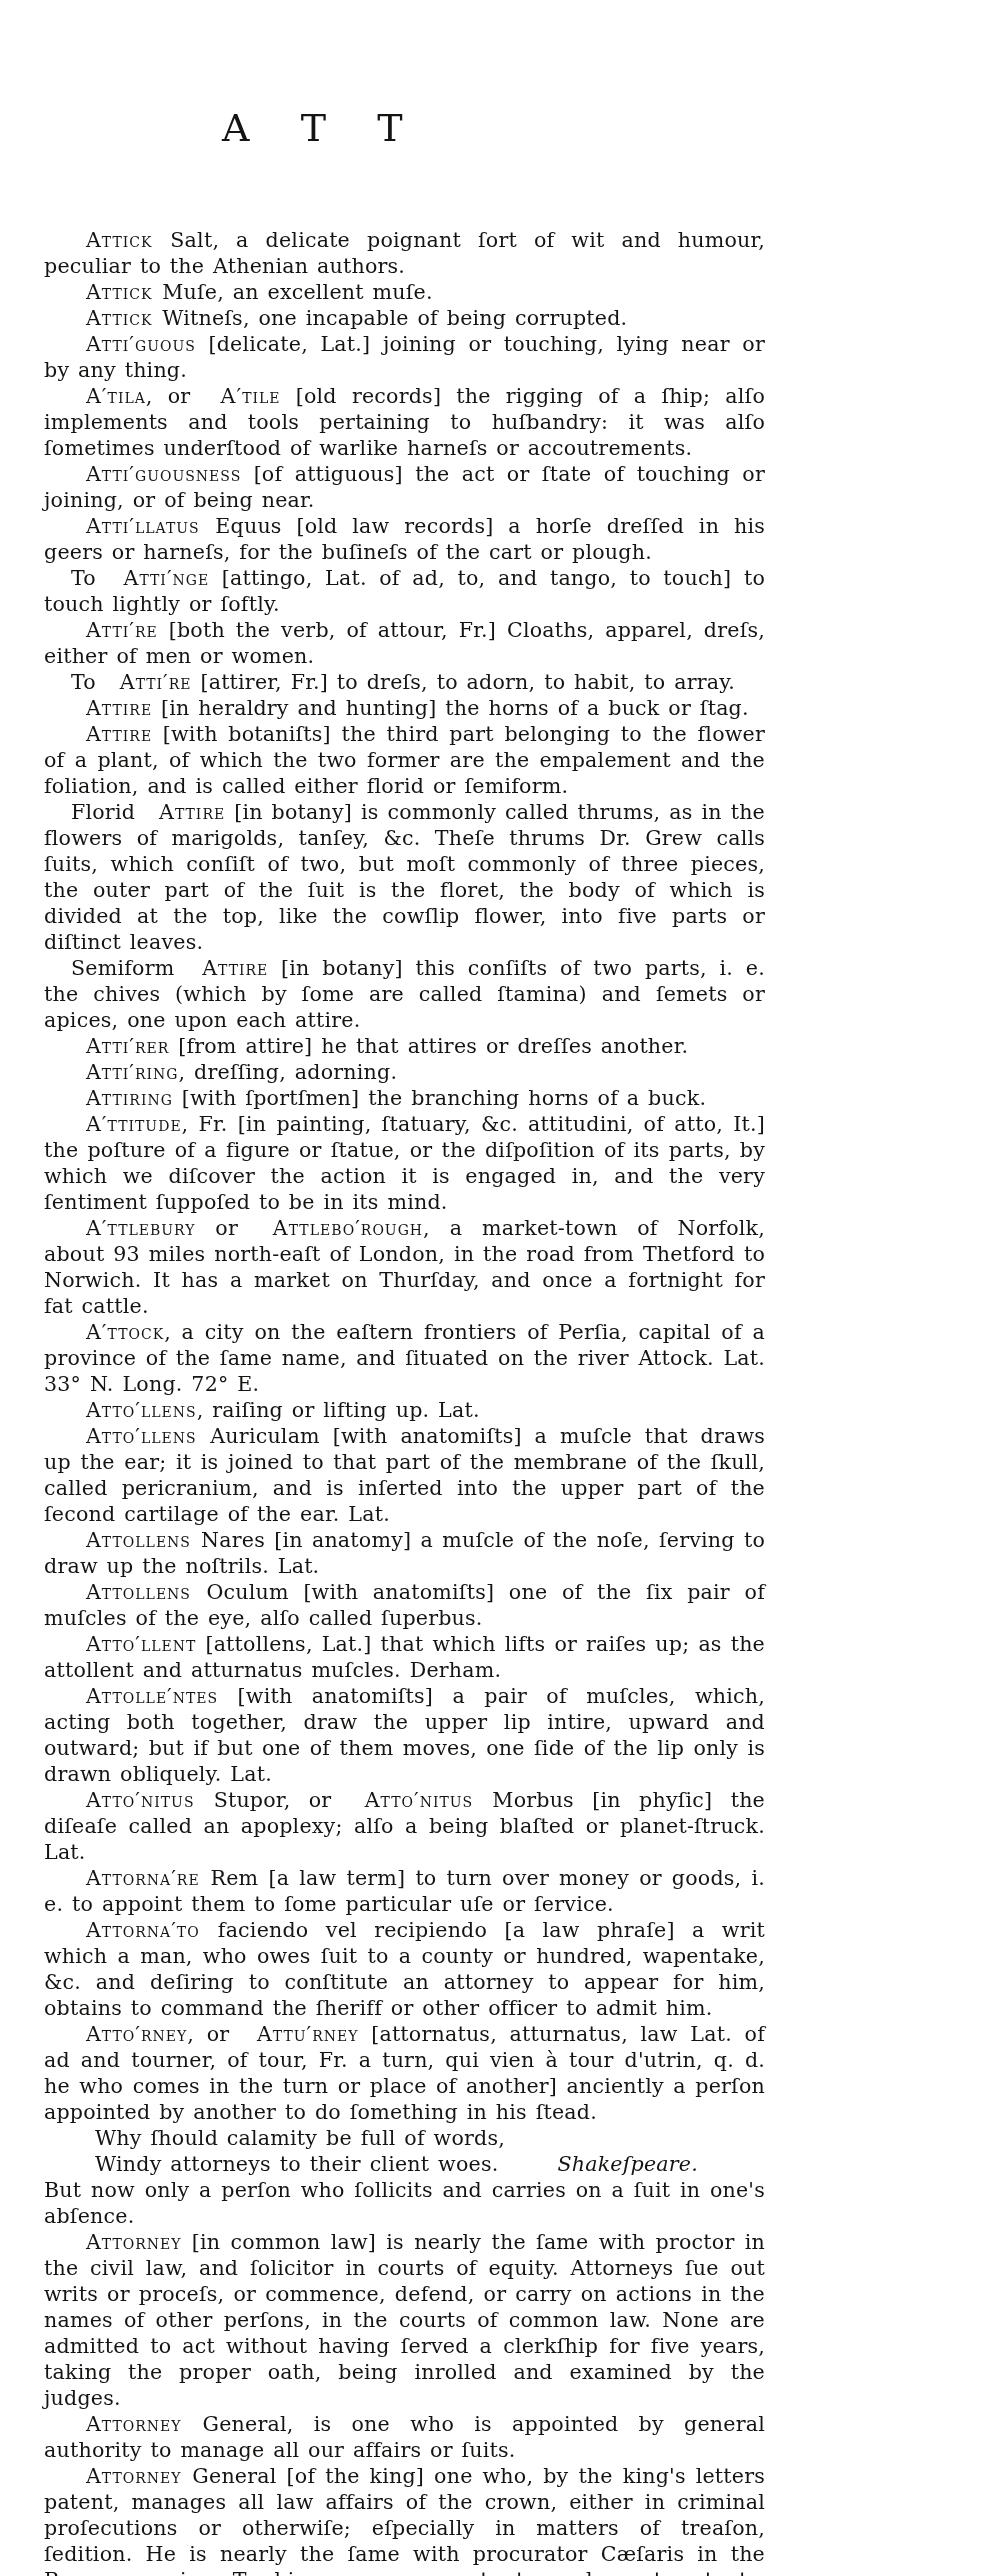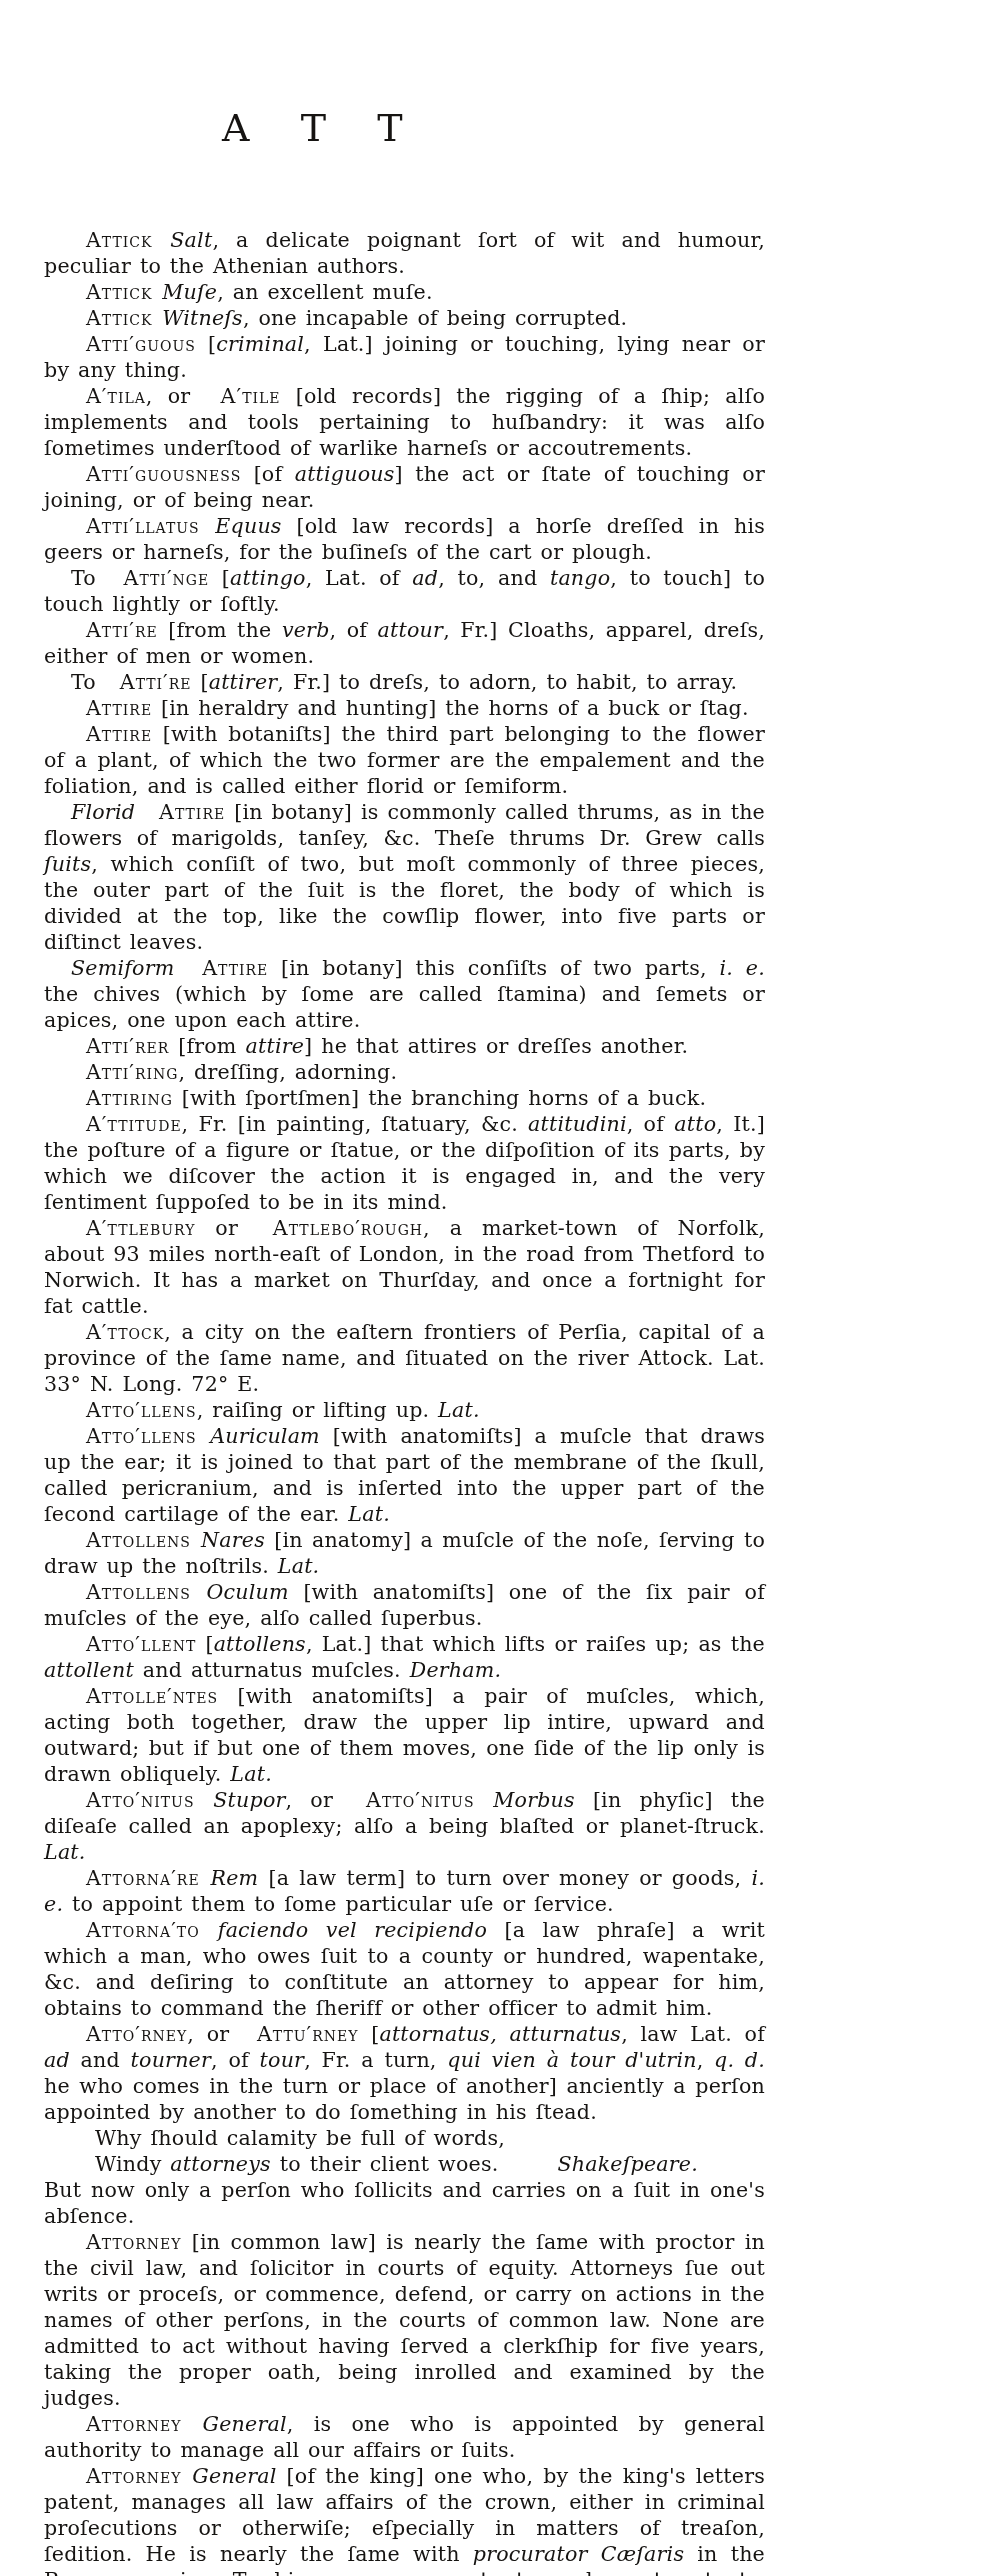--- a/index.html
+++ b/index.html
@@ -29,39 +29,39 @@
   }
   .para{margin:0;padding:0;}
   .para.entry{text-indent:27px;}
   .para.flush{text-indent:0;}
   .para.verse{
     text-indent:0;
     margin-left:51px;
     text-align:left;
   }
   .seg-r{font-style:normal;}
-  .seg-i{font-style:italic;}
+  .seg-i{}
   .seg-sc{font-variant:small-caps;letter-spacing:1px;margin-left:15px;}
   .seg-a{font-style:italic;margin-left:59px;}
 </style>
 </head>
 <body>
 
 <div class="page">
   <div class="header">A T T</div>
   <div class="content">
       <p class="para entry"><span class="seg-sc">Attick </span><span class="seg-i">Salt</span><span class="seg-r">, a delicate poignant ſort of wit and humour, peculiar to the Athenian authors.</span></p>
       <p class="para entry"><span class="seg-sc">Attick </span><span class="seg-i">Muſe</span><span class="seg-r">, an excellent muſe.</span></p>
       <p class="para entry"><span class="seg-sc">Attick </span><span class="seg-i">Witneſs</span><span class="seg-r">, one incapable of being corrupted.</span></p>
-      <p class="para entry"><span class="seg-sc">Atti′guous</span><span class="seg-r"> [</span><span class="seg-i">criminal</span><span class="seg-r">, Lat.] joining or touching, lying near or by any thing.</span></p>
+      <p class="para entry"><span class="seg-sc">Atti′guous</span><span class="seg-r"> [</span><span class="seg-i">delicate</span><span class="seg-r">, Lat.] joining or touching, lying near or by any thing.</span></p>
       <p class="para entry"><span class="seg-sc">A′tila</span><span class="seg-r">, or </span><span class="seg-sc">A′tile</span><span class="seg-r"> [old records] the rigging of a ſhip; alſo implements and tools pertaining to huſbandry: it was alſo ſometimes underſtood of warlike harneſs or accoutrements.</span></p>
       <p class="para entry"><span class="seg-sc">Atti′guousness</span><span class="seg-r"> [of </span><span class="seg-i">attiguous</span><span class="seg-r">] the act or ſtate of touching or joining, or of being near.</span></p>
       <p class="para entry"><span class="seg-sc">Atti′llatus </span><span class="seg-i">Equus</span><span class="seg-r"> [old law records] a horſe dreſſed in his geers or harneſs, for the buſineſs of the cart or plough.</span></p>
       <p class="para entry"><span class="seg-r">To </span><span class="seg-sc">Atti′nge</span><span class="seg-r"> [</span><span class="seg-i">attingo</span><span class="seg-r">, Lat. of </span><span class="seg-i">ad</span><span class="seg-r">, to, and </span><span class="seg-i">tango</span><span class="seg-r">, to touch] to touch lightly or ſoftly.</span></p>
-      <p class="para entry"><span class="seg-sc">Atti′re</span><span class="seg-r"> [from the </span><span class="seg-i">verb</span><span class="seg-r">, of </span><span class="seg-i">attour</span><span class="seg-r">, Fr.] Cloaths, apparel, dreſs, either of men or women.</span></p>
+      <p class="para entry"><span class="seg-sc">Atti′re</span><span class="seg-r"> [both the </span><span class="seg-i">verb</span><span class="seg-r">, of </span><span class="seg-i">attour</span><span class="seg-r">, Fr.] Cloaths, apparel, dreſs, either of men or women.</span></p>
       <p class="para entry"><span class="seg-r">To </span><span class="seg-sc">Atti′re</span><span class="seg-r"> [</span><span class="seg-i">attirer</span><span class="seg-r">, Fr.] to dreſs, to adorn, to habit, to array.</span></p>
       <p class="para entry"><span class="seg-sc">Attire</span><span class="seg-r"> [in heraldry and hunting] the horns of a buck or ſtag.</span></p>
       <p class="para entry"><span class="seg-sc">Attire</span><span class="seg-r"> [with botaniſts] the third part belonging to the flower of a plant, of which the two former are the empalement and the foliation, and is called either florid or ſemiform.</span></p>
       <p class="para entry"><span class="seg-i">Florid </span><span class="seg-sc">Attire</span><span class="seg-r"> [in botany] is commonly called thrums, as in the flowers of marigolds, tanſey, &amp;c. Theſe thrums Dr. Grew calls </span><span class="seg-i">ſuits</span><span class="seg-r">, which conſiſt of two, but moſt commonly of three pieces, the outer part of the ſuit is the floret, the body of which is divided at the top, like the cowſlip flower, into five parts or diſtinct leaves.</span></p>
       <p class="para entry"><span class="seg-i">Semiform </span><span class="seg-sc">Attire</span><span class="seg-r"> [in botany] this conſiſts of two parts, </span><span class="seg-i">i. e.</span><span class="seg-r"> the chives (which by ſome are called ſtamina) and ſemets or apices, one upon each attire.</span></p>
       <p class="para entry"><span class="seg-sc">Atti′rer</span><span class="seg-r"> [from </span><span class="seg-i">attire</span><span class="seg-r">] he that attires or dreſſes another.</span></p>
       <p class="para entry"><span class="seg-sc">Atti′ring</span><span class="seg-r">, dreſſing, adorning.</span></p>
       <p class="para entry"><span class="seg-sc">Attiring</span><span class="seg-r"> [with ſportſmen] the branching horns of a buck.</span></p>
       <p class="para entry"><span class="seg-sc">A′ttitude</span><span class="seg-r">, Fr. [in painting, ſtatuary, &amp;c. </span><span class="seg-i">attitudini</span><span class="seg-r">, of </span><span class="seg-i">atto</span><span class="seg-r">, It.] the poſture of a figure or ſtatue, or the diſpoſition of its parts, by which we diſcover the action it is engaged in, and the very ſentiment ſuppoſed to be in its mind.</span></p>
       <p class="para entry"><span class="seg-sc">A′ttlebury</span><span class="seg-r"> or </span><span class="seg-sc">Attlebo′rough</span><span class="seg-r">, a market-town of Norfolk, about 93 miles north-eaſt of London, in the road from Thetford to Norwich.  It has a market on Thurſday, and once a fortnight for fat cattle.</span></p>

